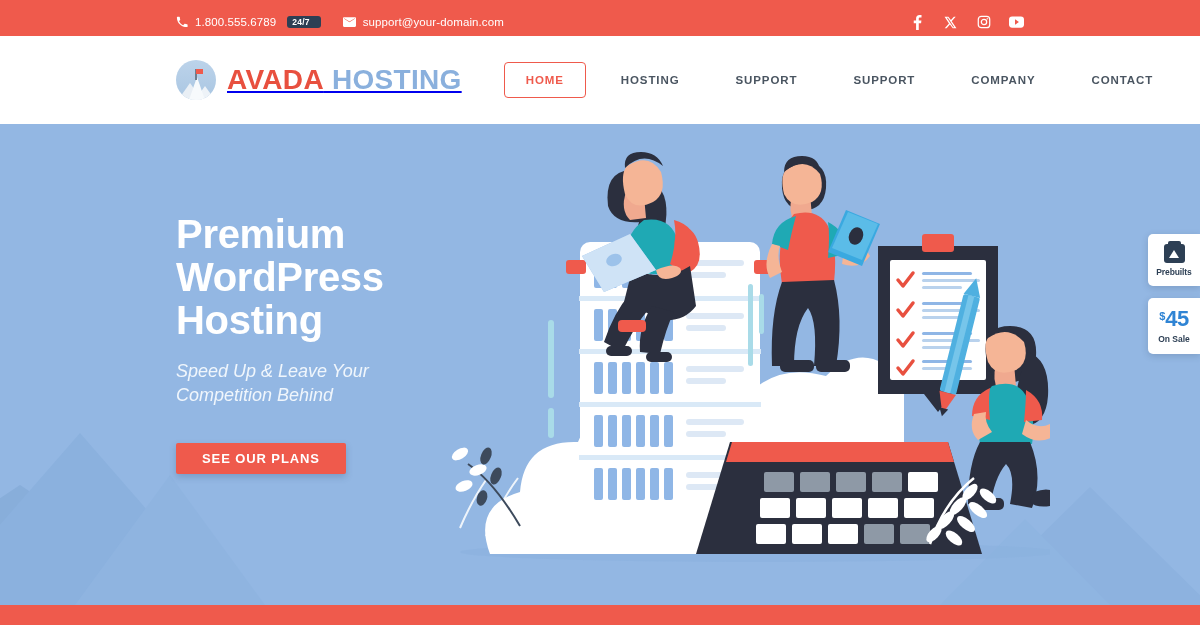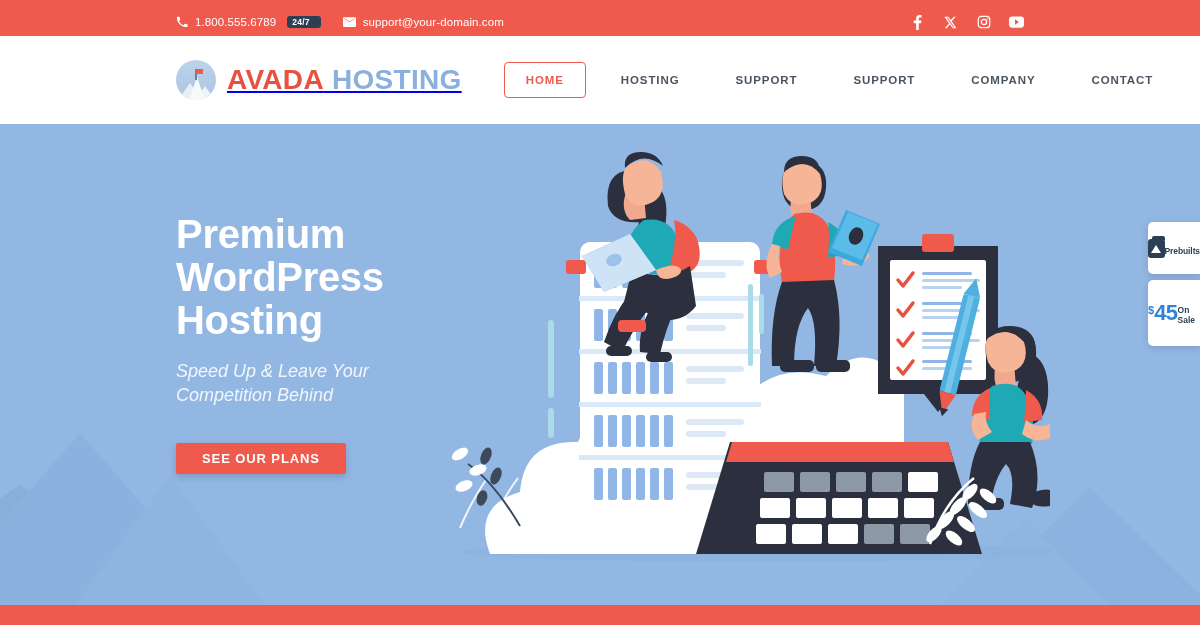--- a/index.html
+++ b/index.html
@@ -99,33 +99,34 @@
 
   
   .illo { position:absolute; left:430px; top:0; width:620px; height:481px; z-index:2; }
   .illo svg { display:block; }
 
   
   .widgets { position:absolute; right:0; top:98px; width:52px; z-index:8; }
   .widget {
     background:#ffffff; border-radius:5px 0 0 5px; width:52px;
     box-shadow:0 2px 7px rgba(40,60,85,.2); display:flex;
-    flex-direction:row; align-items:center; 
+    flex-direction:column; align-items:center; justify-content:center;
     cursor:pointer;
+    margin-top:12px;
   }
   .widget-prebuilts { height:52px; padding:7px 0 6px; margin-bottom:6px; }
   .wicon { width:21px; height:19px; background:#2d3f54; border-radius:3px;
     position:relative; display:flex; align-items:center; justify-content:center; }
   .wicon::before { content:""; position:absolute; top:-3px; left:4px; width:13px;
     height:4px; background:#2d3f54; border-radius:2px 2px 0 0; }
   .wicon .tri { width:0; height:0; border-left:5px solid transparent;
     border-right:5px solid transparent; border-bottom:8px solid #ffffff; }
   .wlabel { font-size:8.5px; color:#2d3f54; font-weight:bold; margin-top:4px;
     letter-spacing:-.1px; }
-  .widget-sale { height:66px; padding:6px 0; }
+  .widget-sale { height:56px; padding:6px 0; }
   .price { color:#2f84d4; font-weight:bold; line-height:1; }
   .price .cur { font-size:11px; vertical-align:super; }
   .price .num { font-size:22px; letter-spacing:-.5px; }
   .sale-label { font-size:8.5px; color:#2d3f54; font-weight:bold; margin-top:4px; }
 
   
   .bottomband { position:absolute; left:0; top:605px; width:1200px; height:20px;
     background:#ef5a4c; }
 </style>
 </head>

